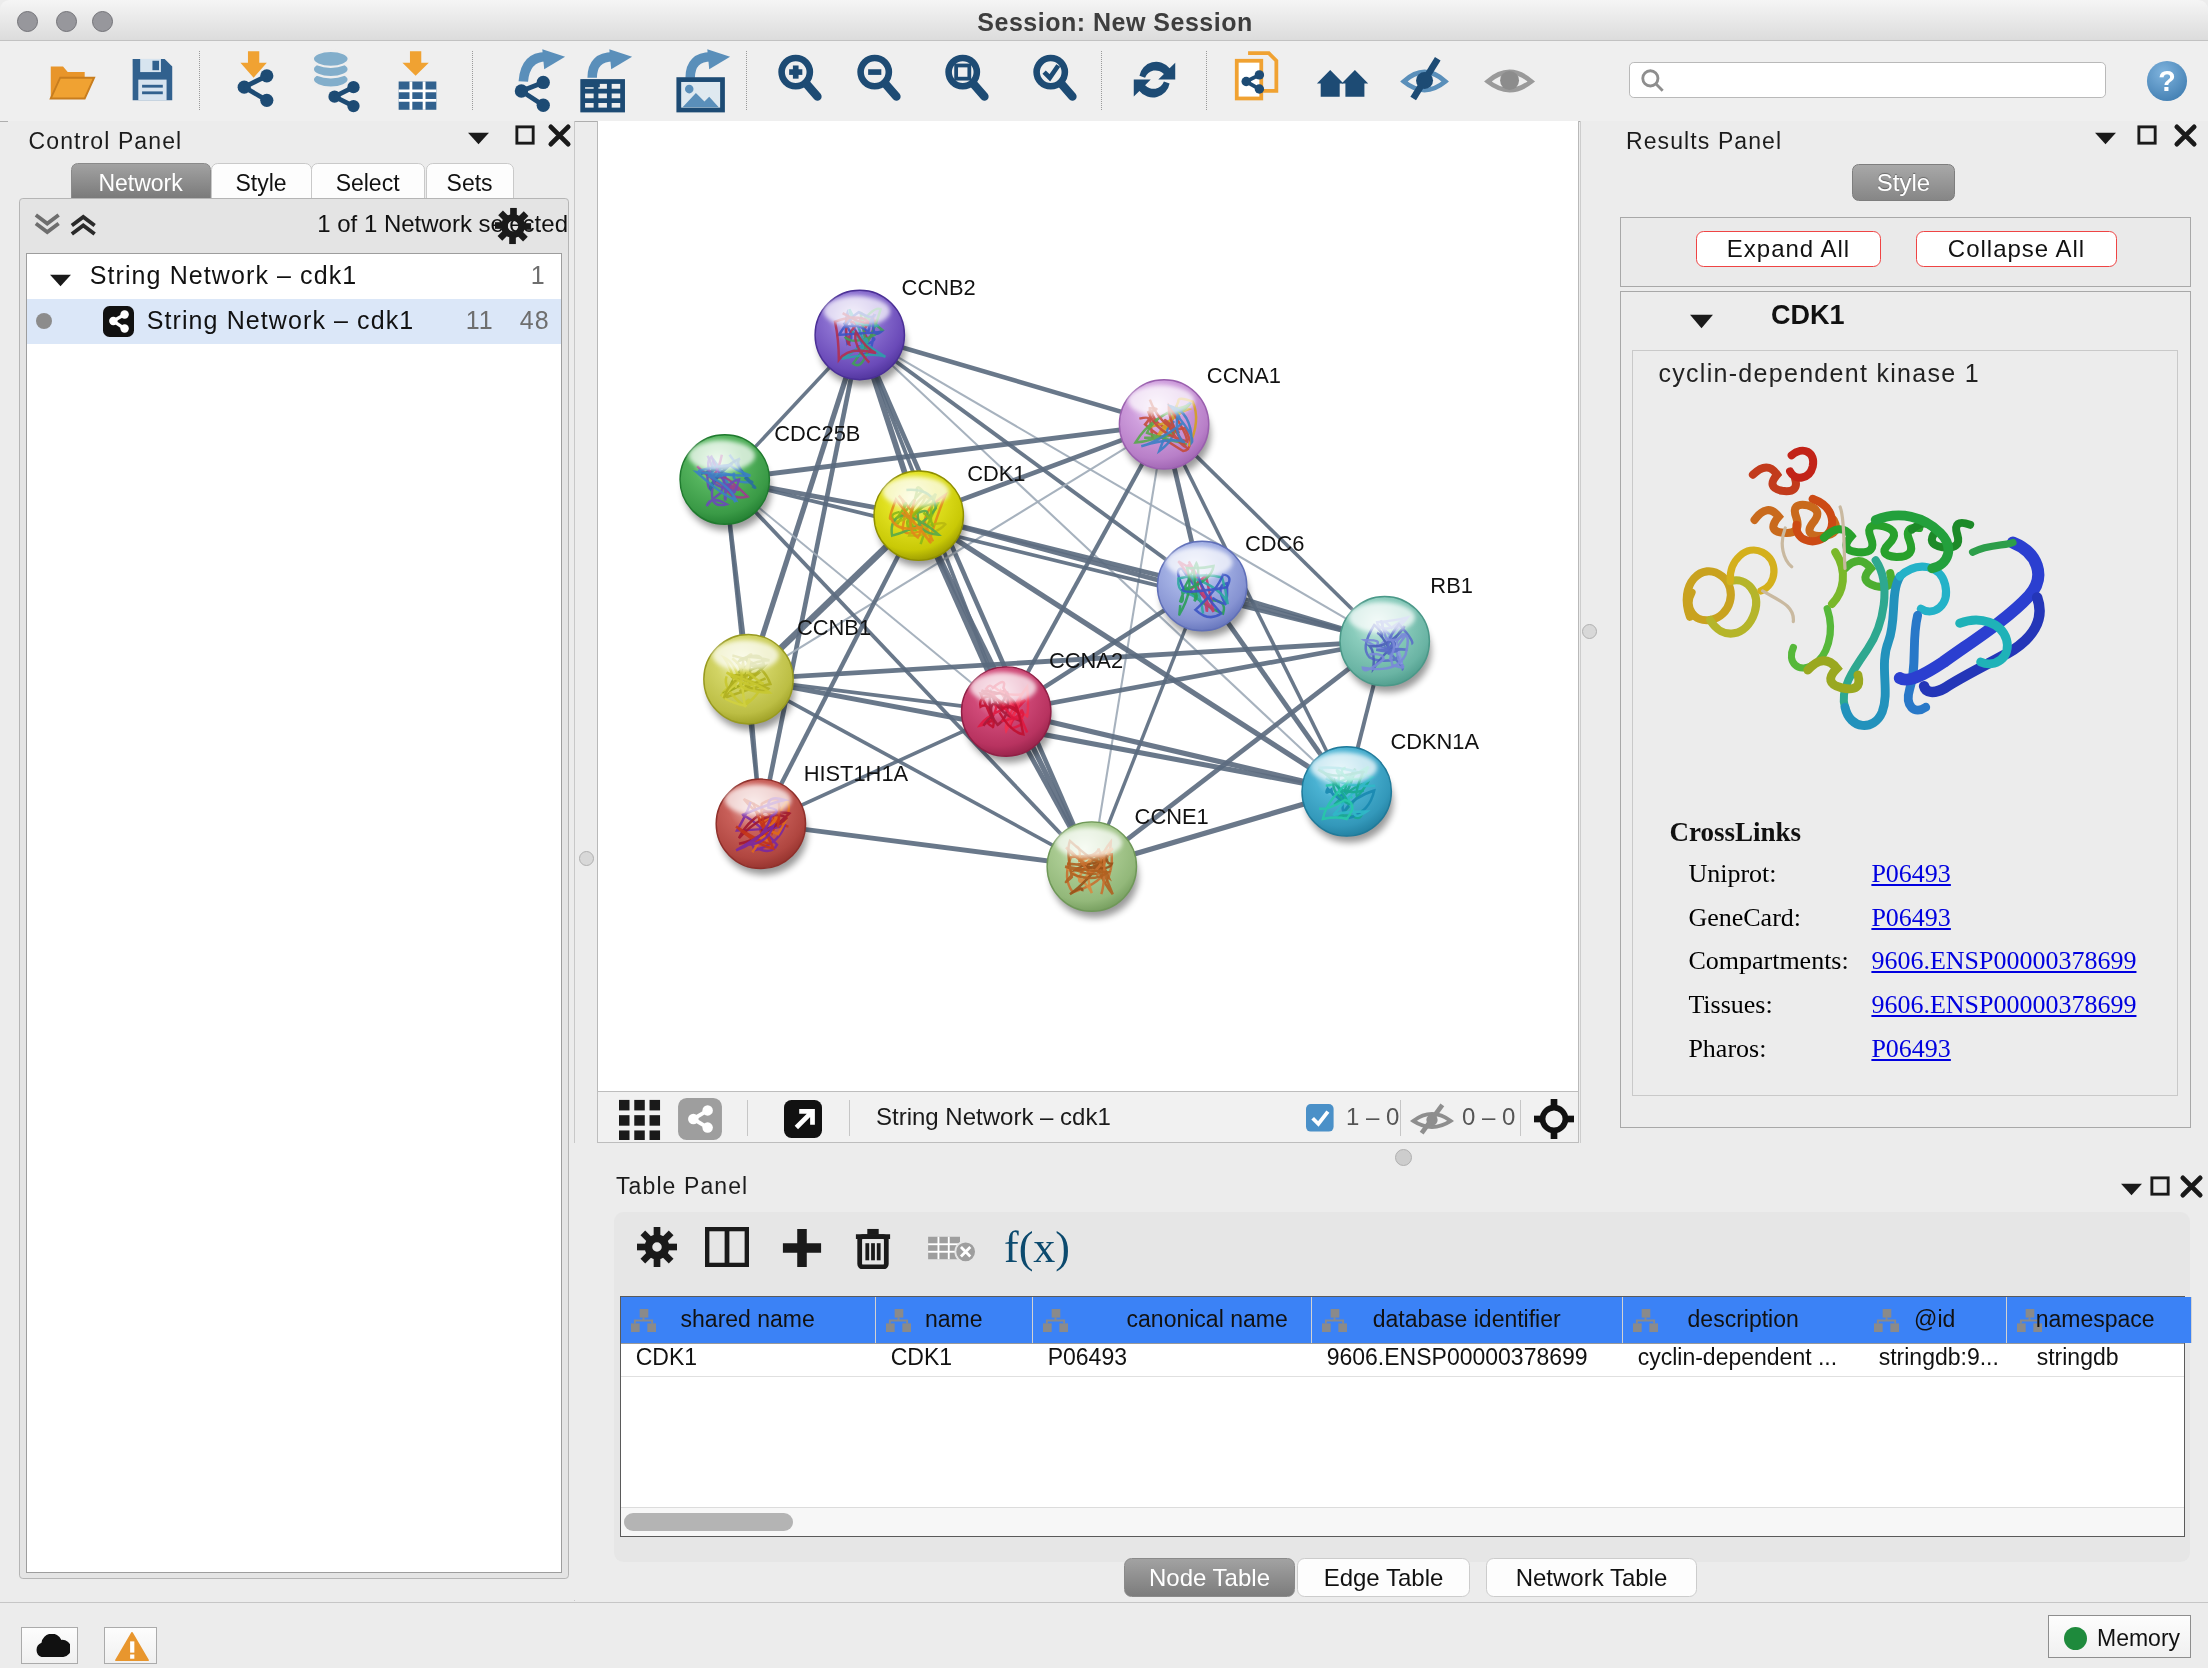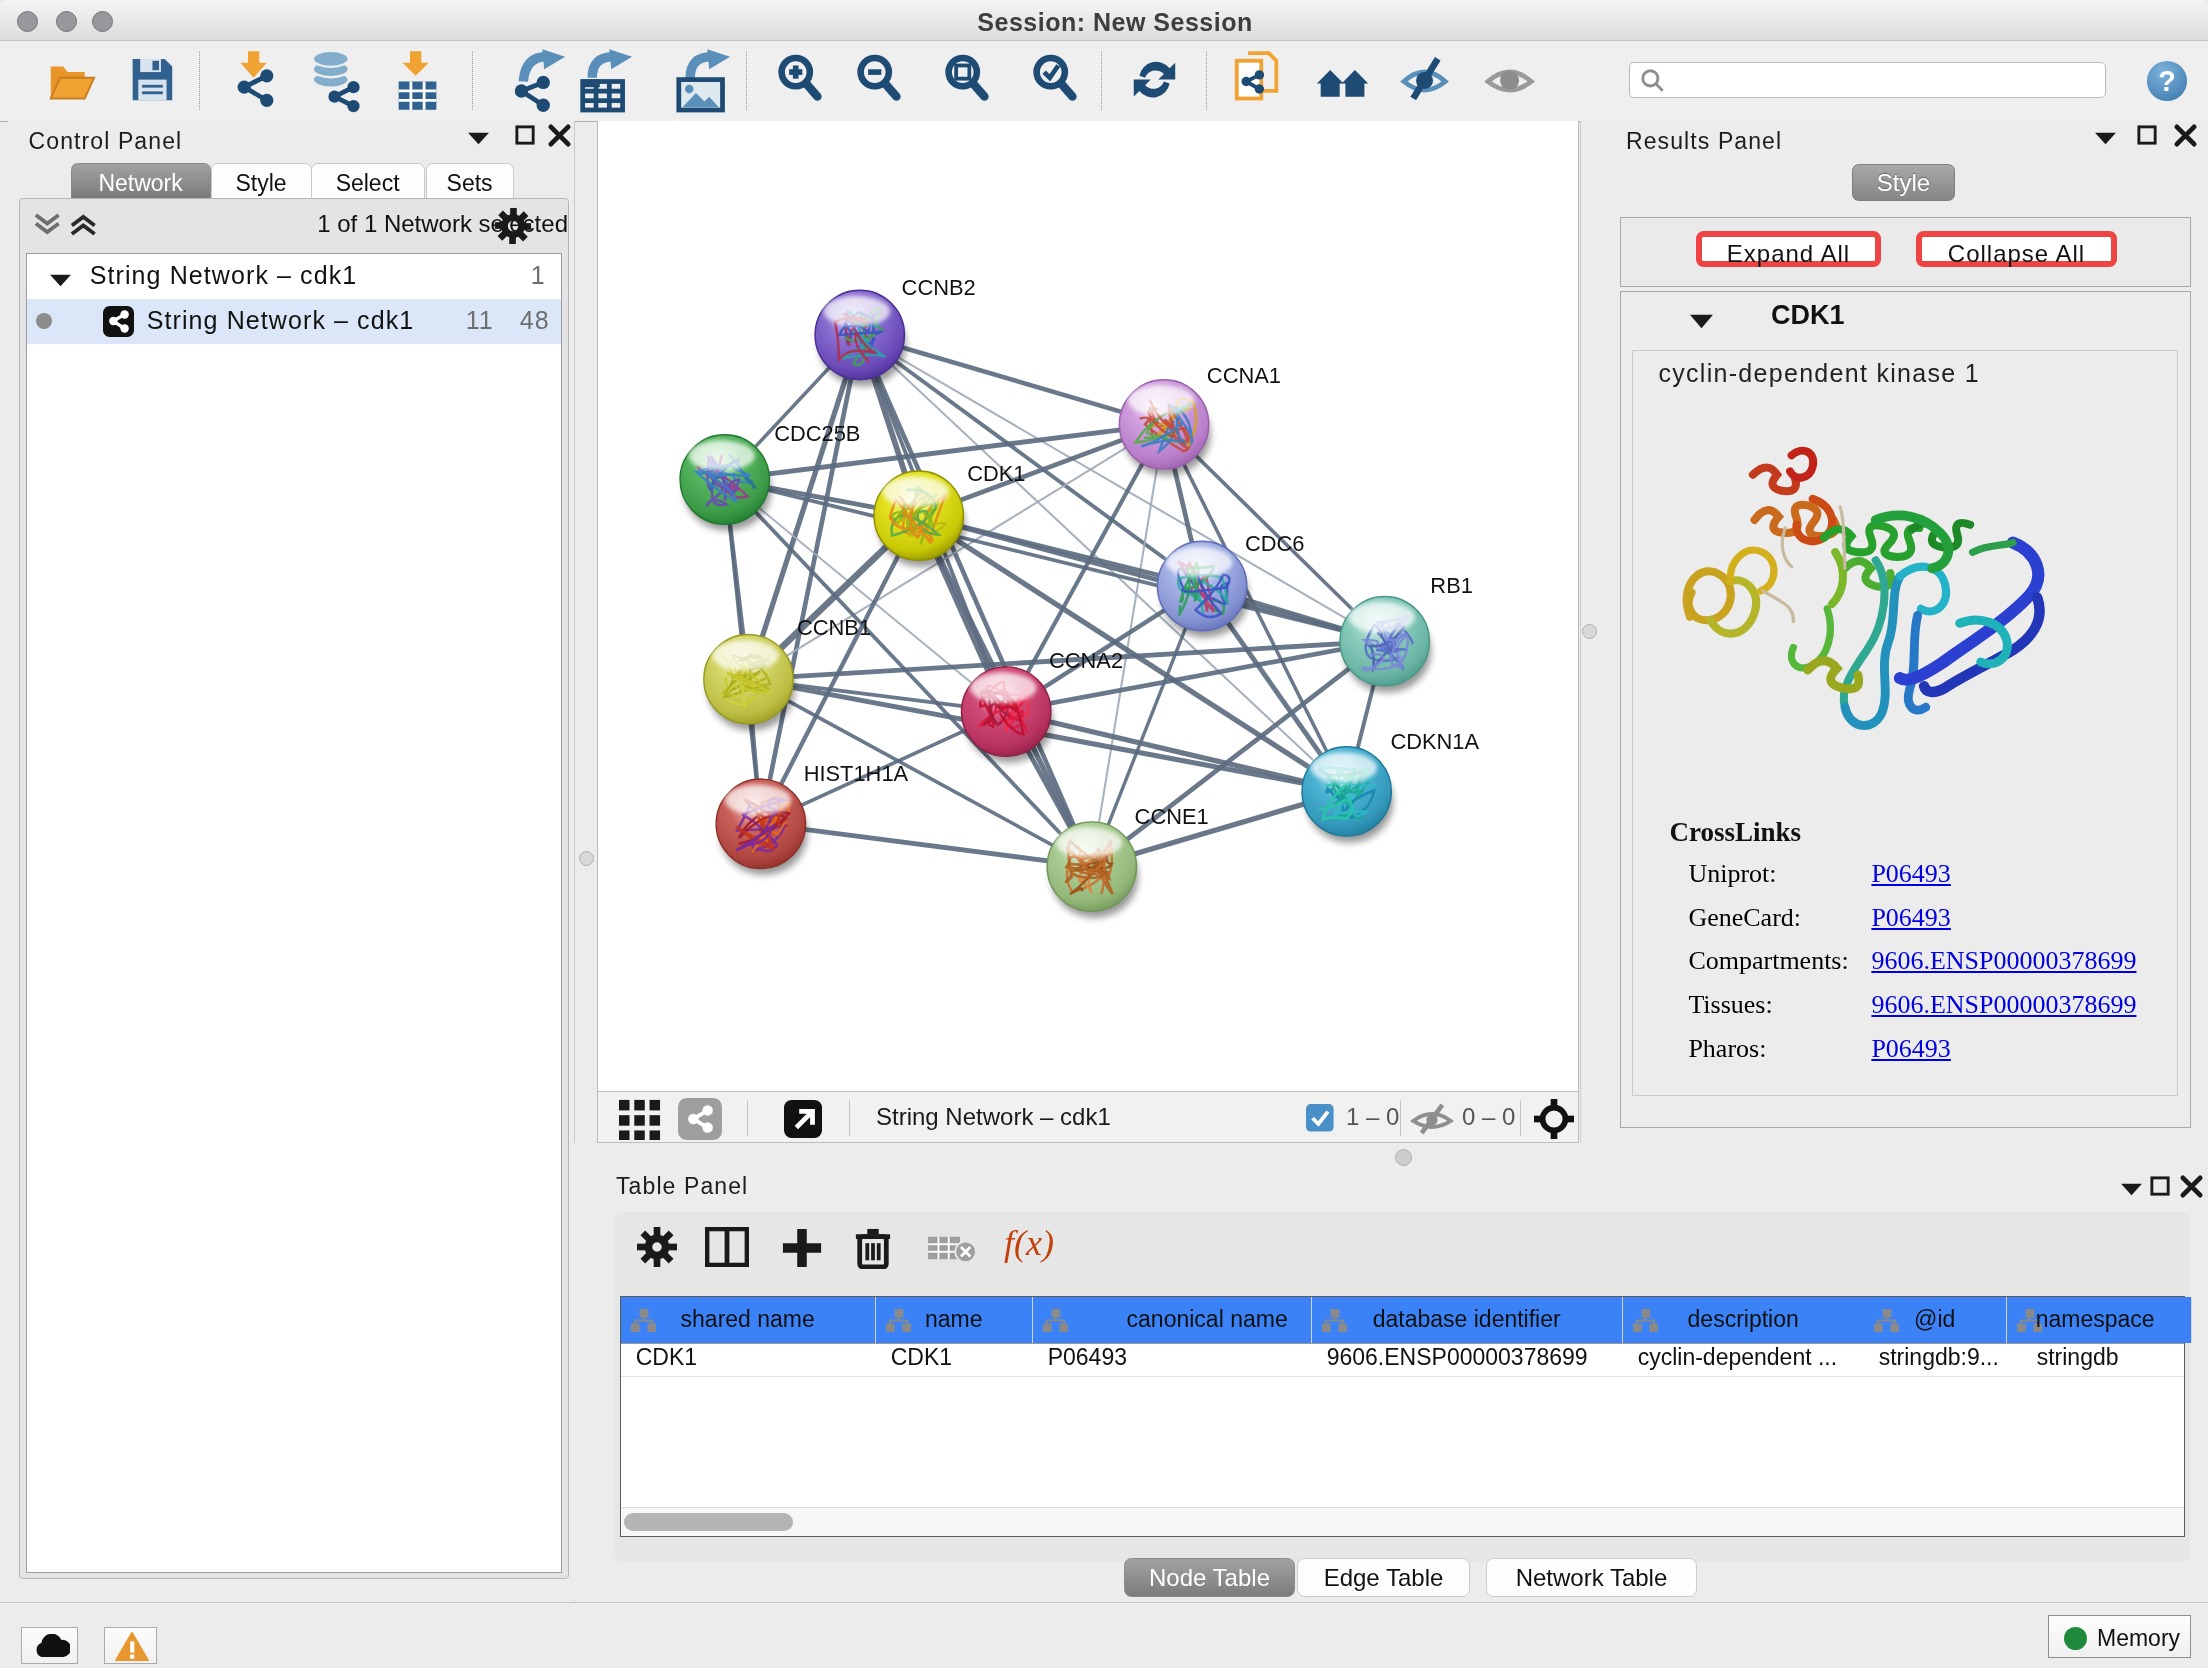--- a/index.html
+++ b/index.html
@@ -43,21 +43,21 @@
 .nsep{position:absolute;top:7.6px;height:36px;width:0;border-left:1px solid #c6c6c6;}
 
 #rpanel{left:1580px;top:121px;width:629px;height:1052px;background:#ececec;
  border-left:1px solid #cdcdcd;box-sizing:border-box;}
 #stringtab{position:absolute;left:271px;top:43px;width:103px;height:37px;
  background:linear-gradient(#a8a8a8,#868686);border:1px solid #7e7e7e;
  border-radius:6.7px;color:#fff;font-size:24px;text-align:center;line-height:36px;
  box-sizing:border-box;text-shadow:0 -1px 1px rgba(0,0,0,0.35);}
 #rbox1{position:absolute;left:39px;top:96px;width:571px;height:70px;
  background:#eaeaea;border:1px solid #a8a8a8;box-sizing:border-box;}
-.rbtn{position:absolute;top:13.3px;height:36px;background:#fff;border:6px solid #ef4444;
+.rbtn{position:absolute;top:13.3px;height:36px;background:#fff;border:1px solid #ef4444;
  border-radius:7.6px;font-size:24px;text-align:center;box-sizing:border-box;color:#111;letter-spacing:1px;}
 #rbox2{position:absolute;left:39px;top:170px;width:571px;height:837px;
  background:#ececec;border:1px solid #a8a8a8;box-sizing:border-box;}
 #rinner{position:absolute;left:11.4px;top:58px;width:546px;height:746px;
  background:#ececec;border:1px solid #c9c9c9;box-sizing:border-box;}
 .serif{font-family:"Liberation Serif",serif;}
 .xl{color:#0000e0;text-decoration:underline;}
 .xrow{position:absolute;left:0;font-size:26px;}
 
 #tpanel{left:574px;top:1143px;width:1634px;height:457px;background:#ececec;}
@@ -740,21 +740,21 @@
           <rect x="0" y="4" width="34" height="24" fill="#9e9e9e"></rect>
           <g stroke="#fff" stroke-width="2">
             <line x1="0" y1="12" x2="34" y2="12"></line>
             <line x1="0" y1="20" x2="34" y2="20"></line>
             <line x1="11" y1="4" x2="11" y2="28"></line>
             <line x1="22" y1="4" x2="22" y2="28"></line>
           </g>
           <circle cx="40" cy="20" r="11" fill="#9e9e9e" stroke="#e6e6e6" stroke-width="2"></circle>
           <path d="M35 15 L45 25 M45 15 L35 25" stroke="#fff" stroke-width="3"></path>
         </svg></div>
-    <div class="abs serif" style="left:390px;top:9.5px;font-size:36px;font-style:italic;color:#c2410c">f(x)</div>
+    <div class="abs serif" style="left:390px;top:9.5px;font-size:44px;color:#0c4a6e">f(x)</div>
     <div id="ttable">
       <div class="th" style="left:0px;width:255px">
           <div class="abs" style="left:9.5px;top:10.5px"><svg width="27" height="25" viewBox="0 0 28 26" style="">
               <rect x="10" y="1" width="9" height="9" fill="#8a8a8a"></rect>
               <rect x="1" y="16" width="9" height="9" fill="#8a8a8a"></rect>
               <rect x="18" y="16" width="9" height="9" fill="#8a8a8a"></rect>
               <path d="M14 10 L14 13 M5 16 L5 13 L23 13 L23 16" fill="none" stroke="#8a8a8a" stroke-width="2"></path>
             </svg></div>
           <div style="position:absolute;left:23px;right:23px;top:8.6px;text-align:center;white-space:nowrap;overflow:hidden">shared name</div>
         </div>

